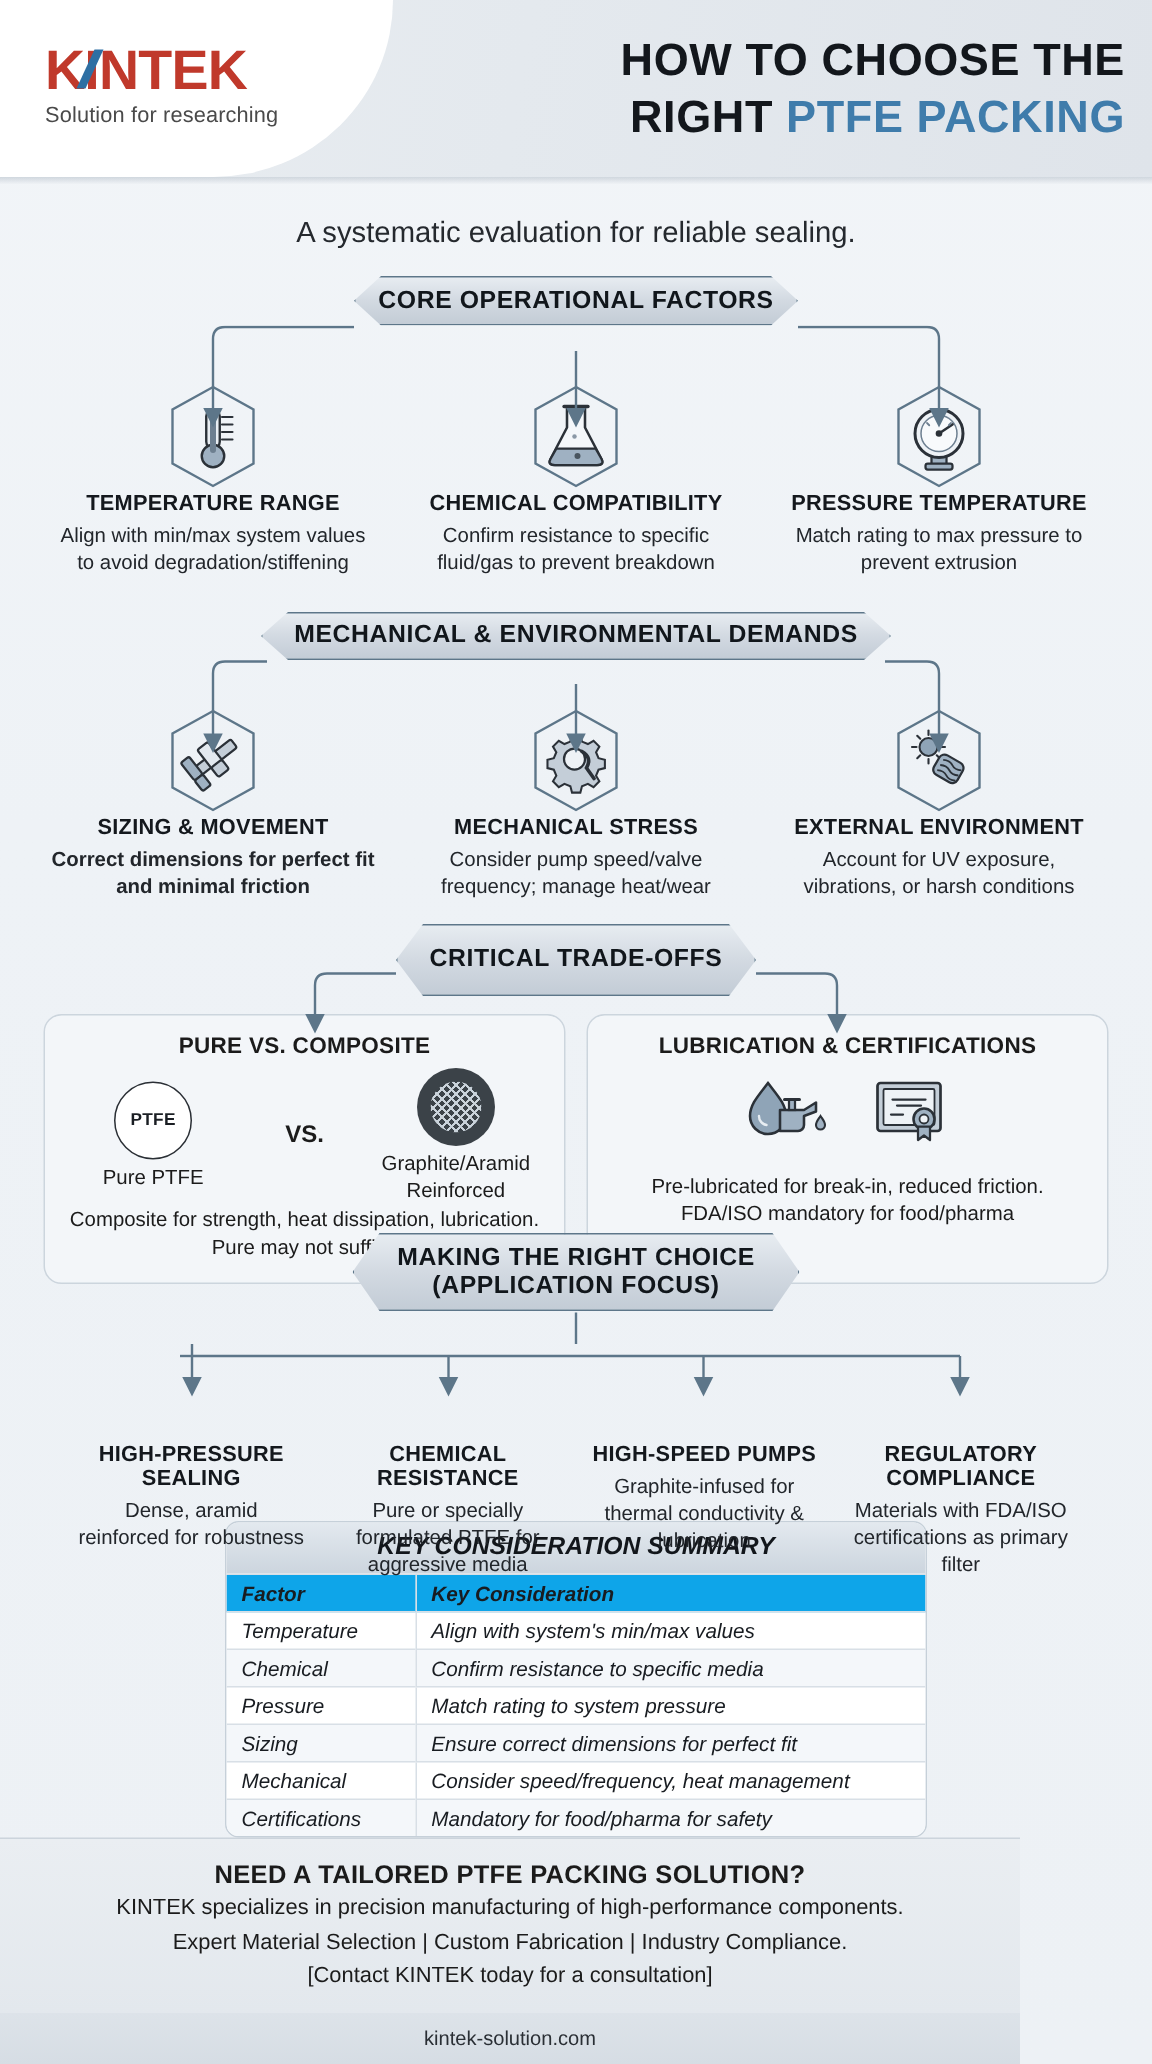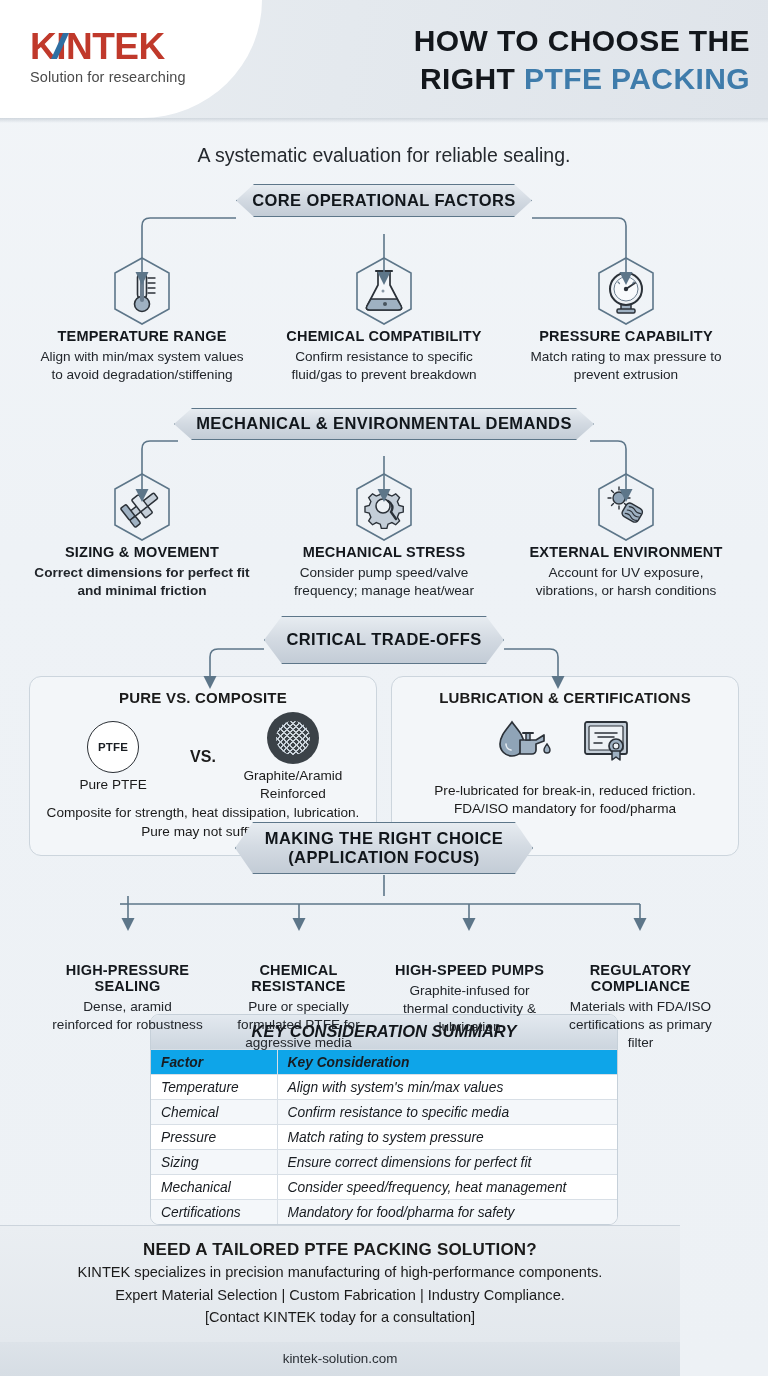--- a/index.html
+++ b/index.html
@@ -51,21 +51,21 @@
 
   
   .conn{ position:absolute; left:0; top:0; width:768px; pointer-events:none; }
 
   
   .cards{ display:flex; justify-content:center; gap:14px; }
   .card{ background:#f3f6f9; border:1.4px solid #ccd5dd; border-radius:12px;
     padding:12px 14px 14px; text-align:center; }
   .card h4{ font-size:15px; font-weight:bold; letter-spacing:.2px; margin-bottom:6px;}
   .card p{ font-size:13.6px; line-height:1.34; }
-  .vs-row{ display:flex; align-items:center; justify-content:center; gap:25px; margin:4px 0 2px;}
+  .vs-row{ display:flex; align-items:center; justify-content:center; gap:36px; margin:4px 0 2px;}
   .vs-item{ width:104px; }
   .vs-word{ font-size:16px; font-weight:bold; }
   .vs-cap{ font-size:13.6px; line-height:1.3; margin-top:3px;}
   .ptfe-circ{ width:52px; height:52px; border-radius:50%; border:1.8px solid #2a2f35;
     background:#fff; margin:0 auto; display:flex; align-items:center; justify-content:center;
     font-size:11.5px; font-weight:bold; color:#1a1e23; letter-spacing:.2px;}
   .graph-circ{ width:52px; height:52px; border-radius:50%; margin:0 auto;
     background:#3b4248; position:relative; overflow:hidden; }
   .graph-circ::after{ content:""; position:absolute; inset:9px; border-radius:50%;
     background:
@@ -180,21 +180,21 @@
             <circle cx="32" cy="34" r="12" fill="#f8fafc" stroke="#6d7f90" stroke-width="1"></circle>
             <line x1="32" y1="34" x2="41" y2="28" stroke="#2b3138" stroke-width="1.8" stroke-linecap="round"></line>
             <circle cx="32" cy="34" r="2.2" fill="#2b3138"></circle>
             <g stroke="#6d7f90" stroke-width="1.2" stroke-linecap="round">
               <line x1="24" y1="27" x2="25.5" y2="28.5"></line>
                 <line x1="40" y1="27" x2="38.5" y2="28.5"></line>
               <line x1="32" y1="24" x2="32" y2="26"></line>
             </g>
           </svg>
         </div>
-        <h4>PRESSURE CAPABILITY</h4>
+        <h4>PRESSURE TEMPERATURE</h4>
         <p style="padding:0 18px;">Match rating to max pressure to prevent extrusion</p>
       </div>
     </div>
   </div>
 
   <div class="band" style="margin-top:14px;height:200px;">
     <div class="hexbar" style="width:420px;height:32px;font-size:16.5px;">
       <span>MECHANICAL &amp; ENVIRONMENTAL DEMANDS</span>
     </div>
 

